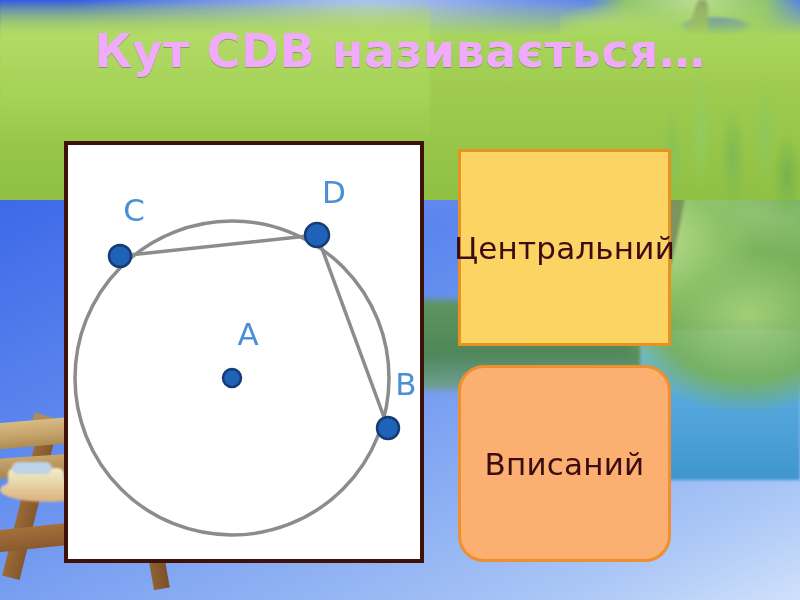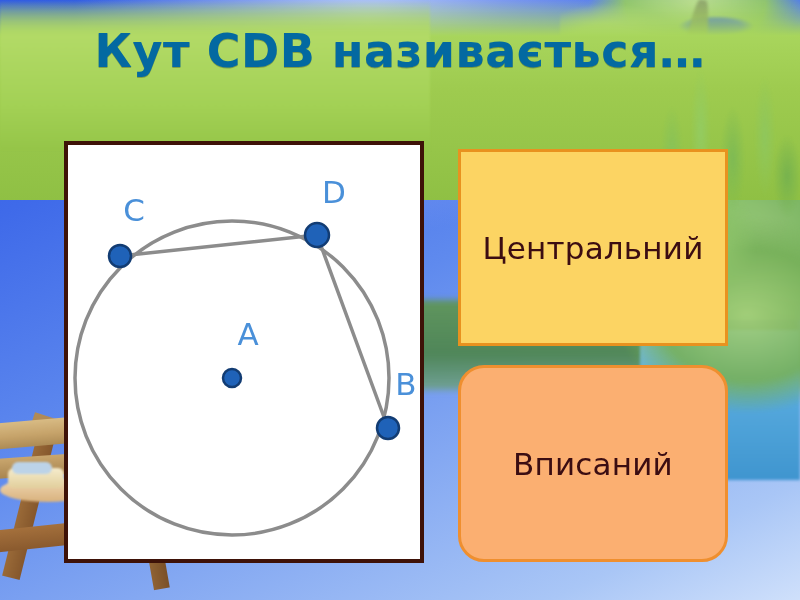--- a/index.html
+++ b/index.html
@@ -178,41 +178,41 @@
   
   .title {
     position: absolute;
     left: 0; top: 24px;
     width: 800px;
     text-align: center;
     font-family: "DejaVu Sans", sans-serif;
     font-size: 46px;
     font-weight: 700;
     letter-spacing: .5px;
-    color: #0369a1;
+    color: #f0abfc;
     text-shadow: 0 1px 0 rgba(0,0,0,.25);
     white-space: nowrap;
   }
 
   
   .figure-panel {
     position: absolute;
     left: 64px; top: 141px;
     width: 360px; height: 422px;
     background: #ffffff;
     border: 4px solid #3e1208;
     box-sizing: border-box;
   }
   .figure-svg { display: block; width: 100%; height: 100%; }
 
   
   .answer-card {
     position: absolute;
     left: 458px;
-    width: 270px;
+    width: 213px;
     box-sizing: border-box;
     display: flex;
     align-items: center;
     justify-content: center;
     border-width: 3px;
     border-style: solid;
     font-size: 31px;
     color: #3b0d12;
     font-family: "DejaVu Sans", sans-serif;
     letter-spacing: .2px;

